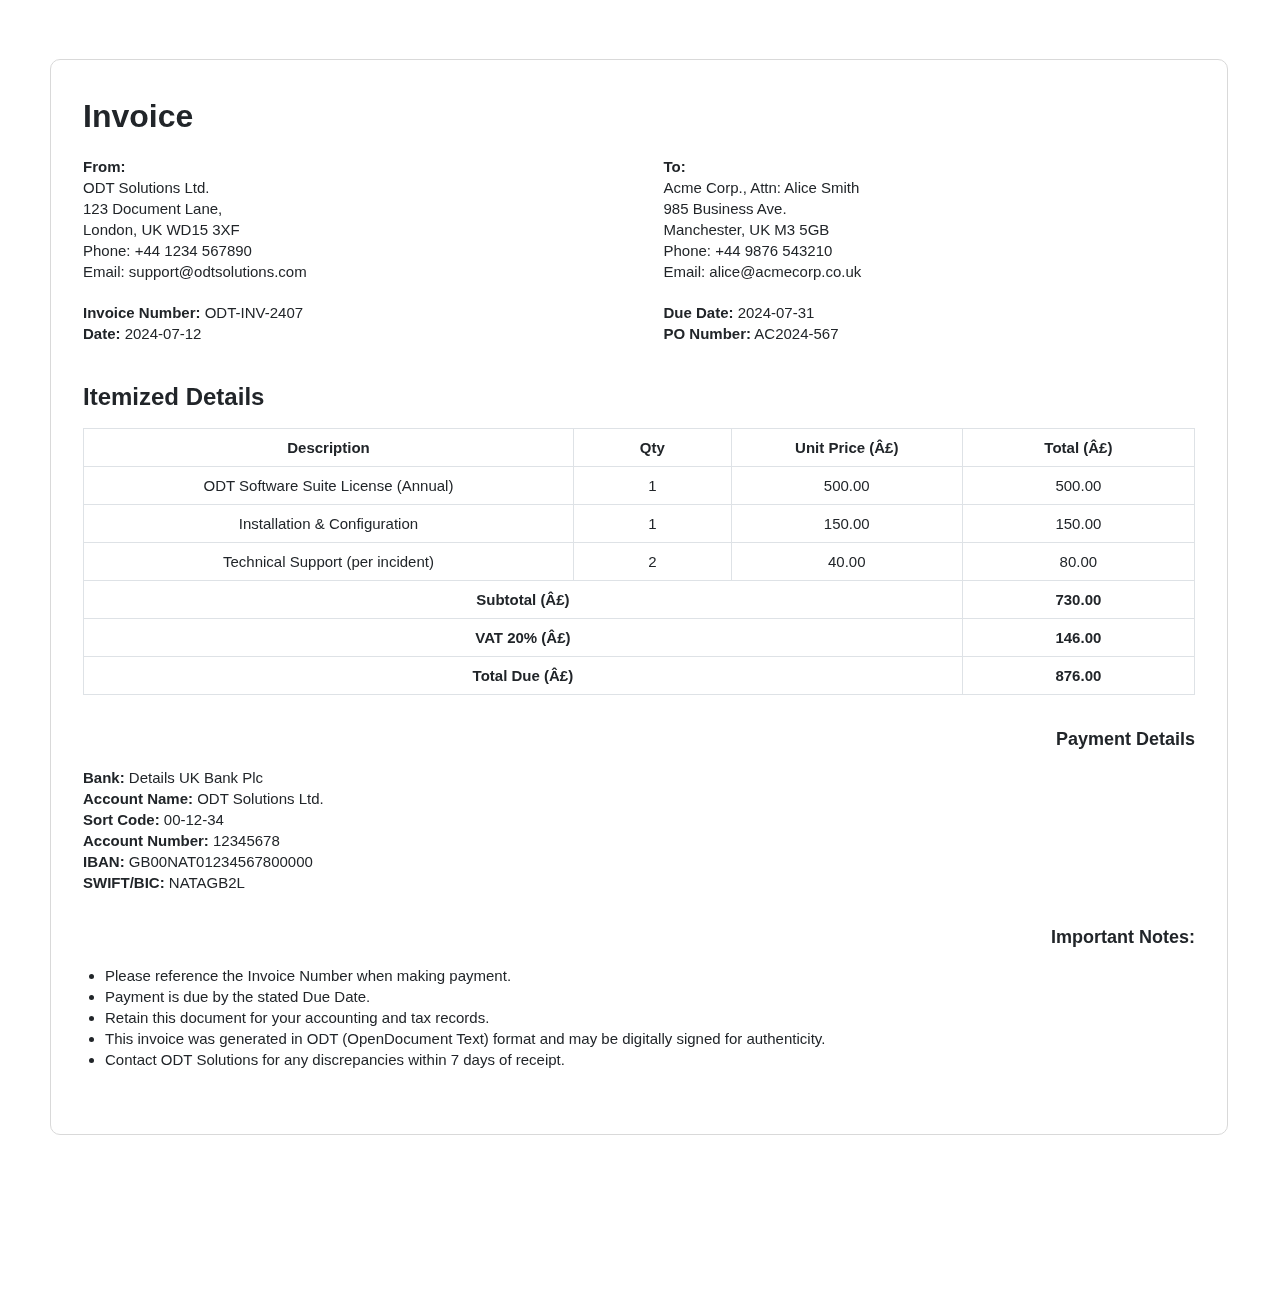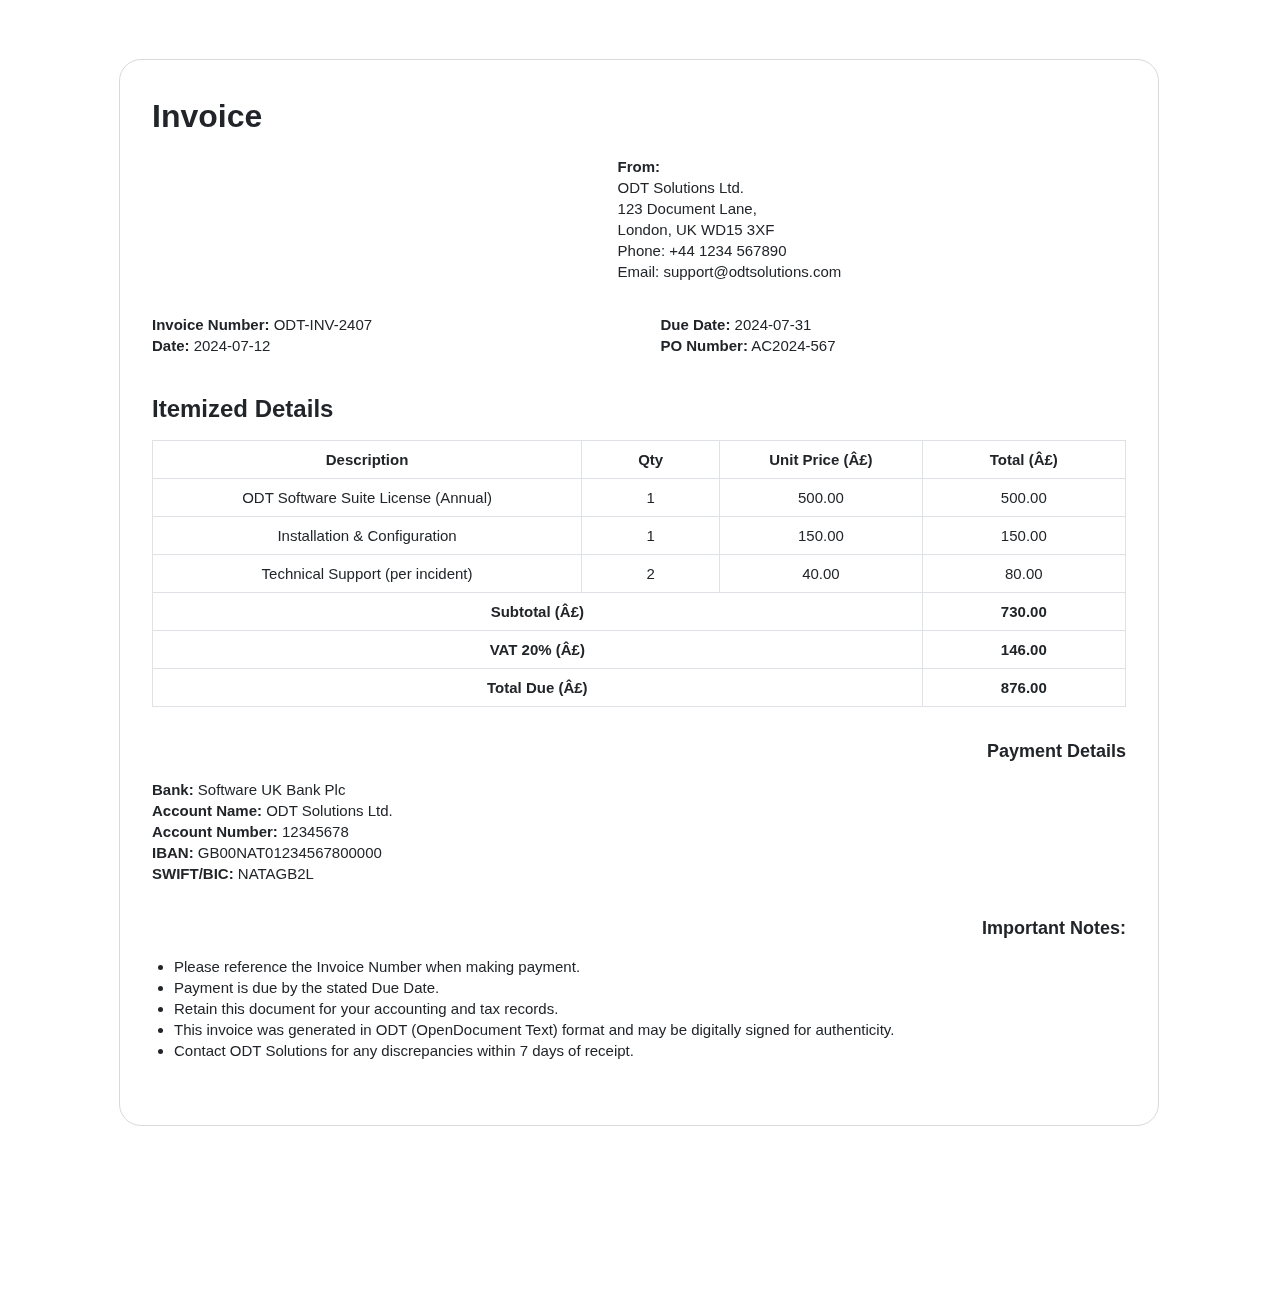--- a/index.html
+++ b/index.html
@@ -10,40 +10,40 @@
   }
   body {
     font-family: "Liberation Sans", "DejaVu Sans", sans-serif;
     color: #212529;
     font-size: 15px;
     line-height: 21px;
     width: 1278px;
     min-height: 1300px;
   }
   .card {
-    width: 1040px;
+    width: 1178px;
     margin: 59px auto 100px;
     background: #ffffff;
     border: 1px solid #d9d9d9;
-    border-radius: 22px;
+    border-radius: 10px;
     padding: 32px 32px 48px;
     min-height: 1036px;
   }
   h1.title {
     font-size: 32px;
     line-height: 40px;
     font-weight: bold;
     margin: 4px 0 20px;
   }
   .cols { display: flex; justify-content: flex-end; }
   .col-left { width: 52.2%; flex: 0 0 52.2%; }
   .col-right { flex: 1; }
   .line { line-height: 21px; }
   .lbl { font-weight: bold; }
-  .meta { margin-top: 32px; }
+  .meta { margin-top: 20px; }
   h2.section {
     font-size: 24px;
     line-height: 30px;
     font-weight: bold;
     margin: 38px 0 16px;
   }
   table.items {
     width: 100%;
     border-collapse: collapse;
   }
@@ -82,20 +82,28 @@
   <h1 class="title">Invoice</h1>
 
   <div class="cols">
     <div class="col-left">
       <div class="line lbl">From:</div>
       <div class="line">ODT Solutions Ltd.</div>
       <div class="line">123 Document Lane,</div>
       <div class="line">London, UK WD15 3XF</div>
       <div class="line">Phone: +44 1234 567890</div>
       <div class="line">Email: support@odtsolutions.com</div>
+    </div>
+    <div class="col-right">
+      <div class="line lbl">To:</div>
+      <div class="line">Acme Corp., Attn: Alice Smith</div>
+      <div class="line">985 Business Ave.</div>
+      <div class="line">Manchester, UK M3 5GB</div>
+      <div class="line">Phone: +44 9876 543210</div>
+      <div class="line">Email: alice@acmecorp.co.uk</div>
     </div>
   </div>
 
   <div class="cols meta">
     <div class="col-left">
       <div class="line"><span class="lbl">Invoice Number:</span> <span>ODT-INV-2407</span></div>
       <div class="line"><span class="lbl">Date:</span> <span>2024-07-12</span></div>
     </div>
     <div class="col-right">
       <div class="line"><span class="lbl">Due Date:</span> <span>2024-07-31</span></div>
@@ -150,22 +158,23 @@
       <tr>
         <td class="sum-label" colspan="3">Total Due (Â£)</td>
         <td class="sum-value">876.00</td>
       </tr>
     </tbody>
   </table>
 
   <h3 class="subsection">Payment Details</h3>
 
   <div>
-    <div class="line"><span class="lbl">Bank:</span> <span>Software UK Bank Plc</span></div>
+    <div class="line"><span class="lbl">Bank:</span> <span>Details UK Bank Plc</span></div>
     <div class="line"><span class="lbl">Account Name:</span> <span>ODT Solutions Ltd.</span></div>
+    <div class="line"><span class="lbl">Sort Code:</span> <span>00-12-34</span></div>
     <div class="line"><span class="lbl">Account Number:</span> <span>12345678</span></div>
     <div class="line"><span class="lbl">IBAN:</span> <span>GB00NAT01234567800000</span></div>
     <div class="line"><span class="lbl">SWIFT/BIC:</span> <span>NATAGB2L</span></div>
   </div>
 
   <h3 class="subsection">Important Notes:</h3>
 
   <ul class="notes-list">
     <li>Please reference the Invoice Number when making payment.</li>
     <li>Payment is due by the stated Due Date.</li>

